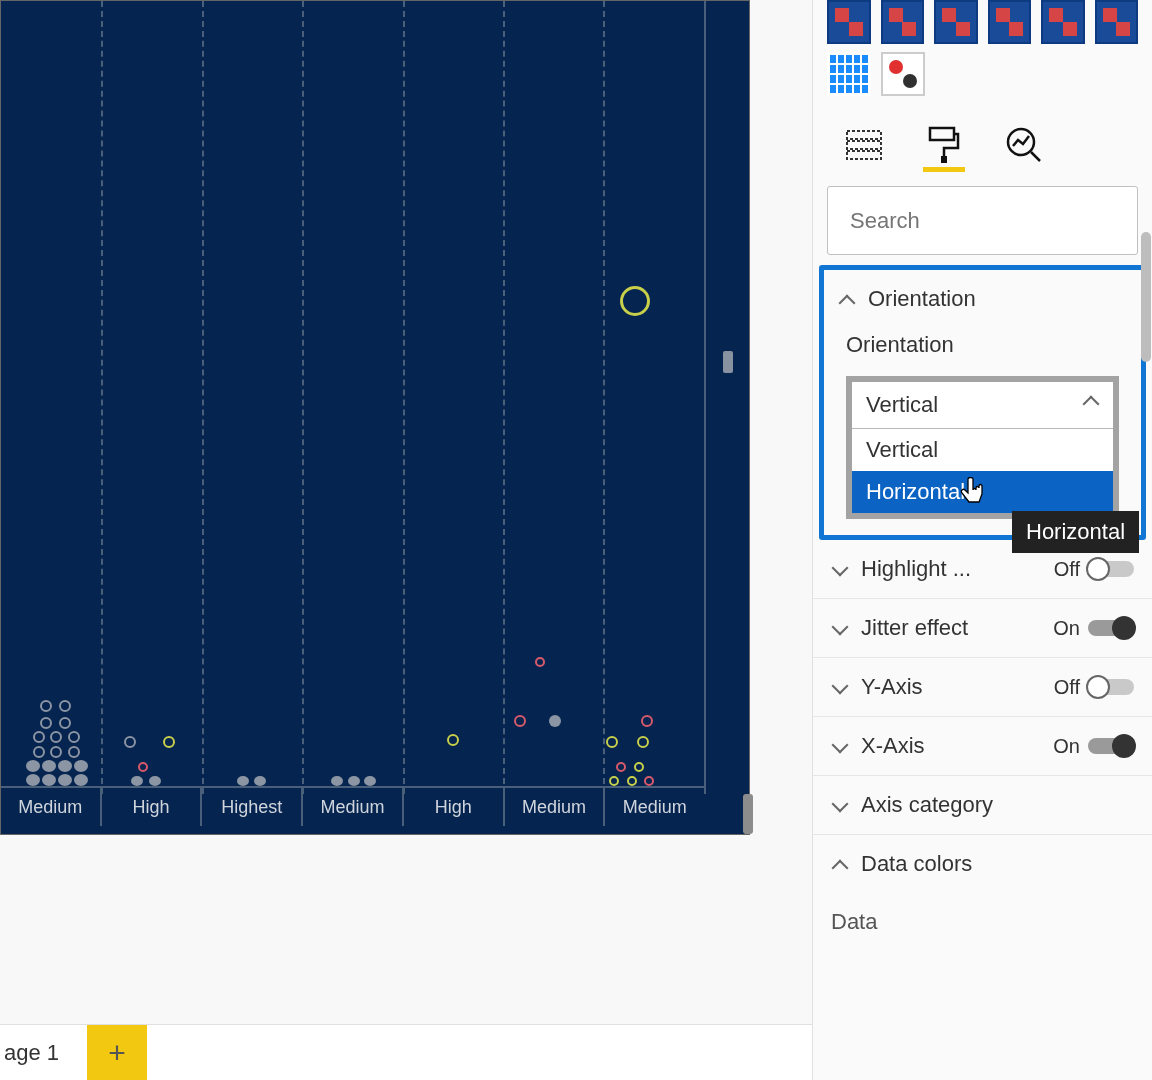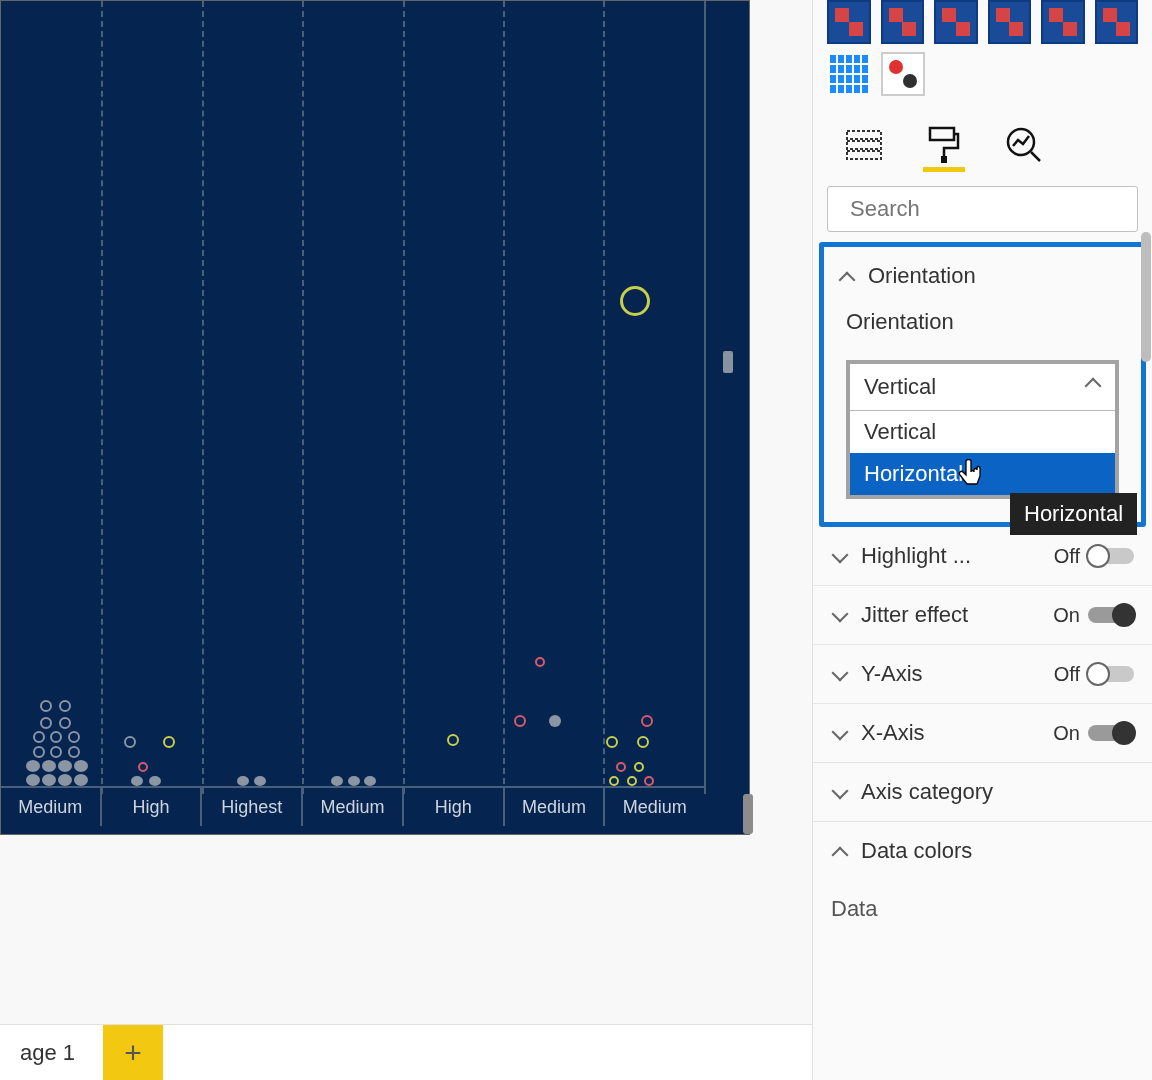--- a/index.html
+++ b/index.html
@@ -39,21 +39,21 @@
   .resize-handle {
     position: absolute; right: -4px; width: 10px; height: 40px; background: #8c8c8c; border-radius: 3px;
     bottom: 0;
   }
 
   .dot { position:absolute; border-radius:50%; }
   .d-ring { border:2px solid; background:transparent; }
   .d-fill { border:none; }
 
   
-  .tabs-bar { height: 56px; display: flex; align-items: center; padding-left: 16px; background: #fff; border-top: 1px solid #e0e0e0; }
+  .tabs-bar { height: 56px; display: flex; align-items: center; padding-left: 0; background: #fff; border-top: 1px solid #e0e0e0; }
   .tab { height: 44px; padding: 0 18px 0 4px; display: flex; align-items: center; font-size: 22px; color: #333; background: #fff; }
   .add-tab { width: 60px; height: 56px; background: #f2c811; display:flex; align-items:center; justify-content:center; margin-left: 10px; }
   .plus { font-size: 30px; color: #555; line-height: 1; }
 
   
   .pane { width: 340px; background: #fafafa; border-left: 1px solid #e0e0e0; display:flex; flex-direction:column; }
 
   .viz-icons { padding: 0 14px 8px 14px; }
   .viz-row { display:flex; gap:10px; margin-bottom:8px; }
   .viz-icon {
@@ -70,21 +70,21 @@
   .viz-matrix span { background:#1a8cff; }
   .viz-custom { width:44px; height:44px; background:#fff; border:2px solid #ccc; position:relative; }
   .viz-custom::before { content:""; position:absolute; left:6px; top:6px; width:14px; height:14px; border-radius:50%; background:#e03030; }
   .viz-custom::after { content:""; position:absolute; right:6px; bottom:6px; width:14px; height:14px; border-radius:50%; background:#303030; }
 
   .pane-tabs { display:flex; gap:34px; padding: 10px 28px 0 28px; }
   .ptab { width:46px; height:46px; display:flex; align-items:center; justify-content:center; position:relative; cursor:pointer; }
   .ptab.active::after { content:""; position:absolute; bottom:-4px; left:2px; right:2px; height:5px; background:#f2c811; }
 
   .search {
-    margin: 18px 14px 10px 14px; height:46px; border:1px solid #c0c0c0; border-radius:3px;
+    margin: 18px 14px 10px 14px; height:69px; border:1px solid #c0c0c0; border-radius:3px;
     display:flex; align-items:center; padding:0 12px; gap:10px; background:#fff;
   }
   .search input { flex:1; border:none; outline:none; font-size:22px; color:#555; background:transparent; }
 
   .section {
     border-bottom: 1px solid #e6e6e6;
     padding: 16px 18px;
     display:flex; align-items:center; justify-content:space-between;
     font-size:22px; color:#333;
   }
@@ -101,21 +101,21 @@
   .knob { position:absolute; top:-4px; width:24px; height:24px; border-radius:50%; background:#333; }
   .track.off .knob { left:-2px; background:#888; border:2px solid #666; background:#fff; }
   .track.on .knob { right:-2px; background:#333; }
   .track.on { background:#9a9a9a; }
 
   
   .orientation-block { border:5px solid #1176d3; margin: 0 6px; border-radius:3px; padding-bottom:8px; background:#fafafa; }
   .orientation-head { display:flex; align-items:center; gap:12px; font-size:22px; padding:16px 14px 20px 14px; color:#333;}
   .field-label { font-size:22px; padding:0 22px 10px 22px; color:#333;}
   .dropdown {
-    margin:15px 22px; border:4px solid #a3a3a3; background:#fff; position:relative;
+    margin:8px 22px; border:6px solid #a3a3a3; background:#fff; position:relative;
   }
   .dd-selected { height:46px; display:flex; align-items:center; justify-content:space-between; padding:0 14px; font-size:22px; color:#333; }
   .dd-caret { width:14px; height:14px; position:relative; }
   .dd-caret::before {
     content:""; position:absolute; left:0; top:0; width:10px; height:10px;
     border-right:2px solid #666; border-bottom:2px solid #666; transform: rotate(-135deg);
   }
   .dd-list { border-top:1px solid #b8b8b8; }
   .dd-item { height:42px; display:flex; align-items:center; padding:0 14px; font-size:22px; }
   .dd-item.normal { color:#333; background:#fff; }

